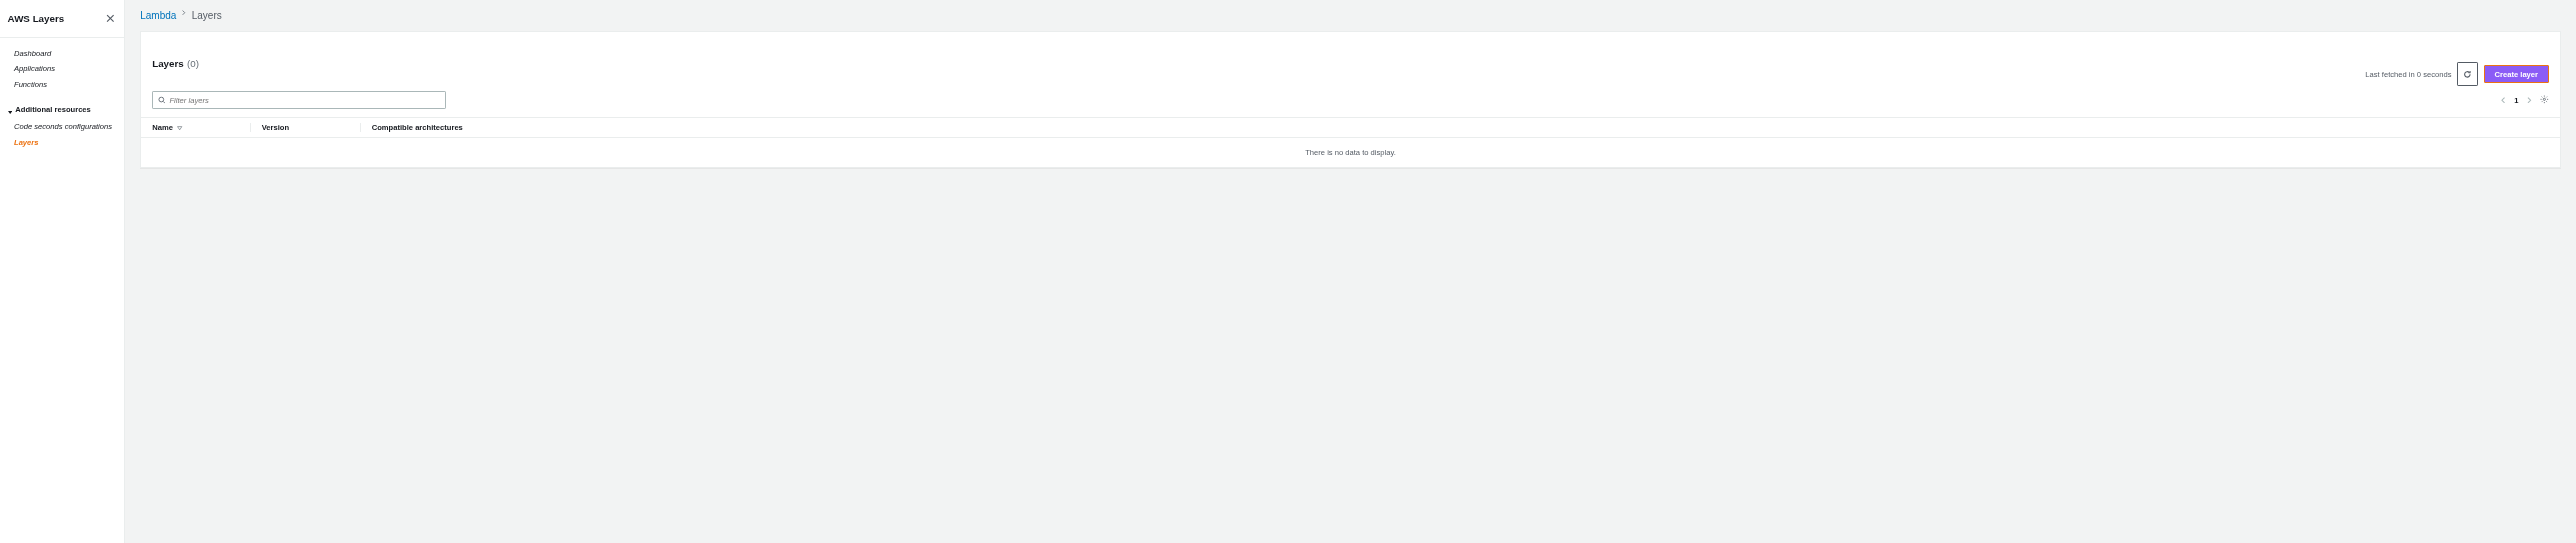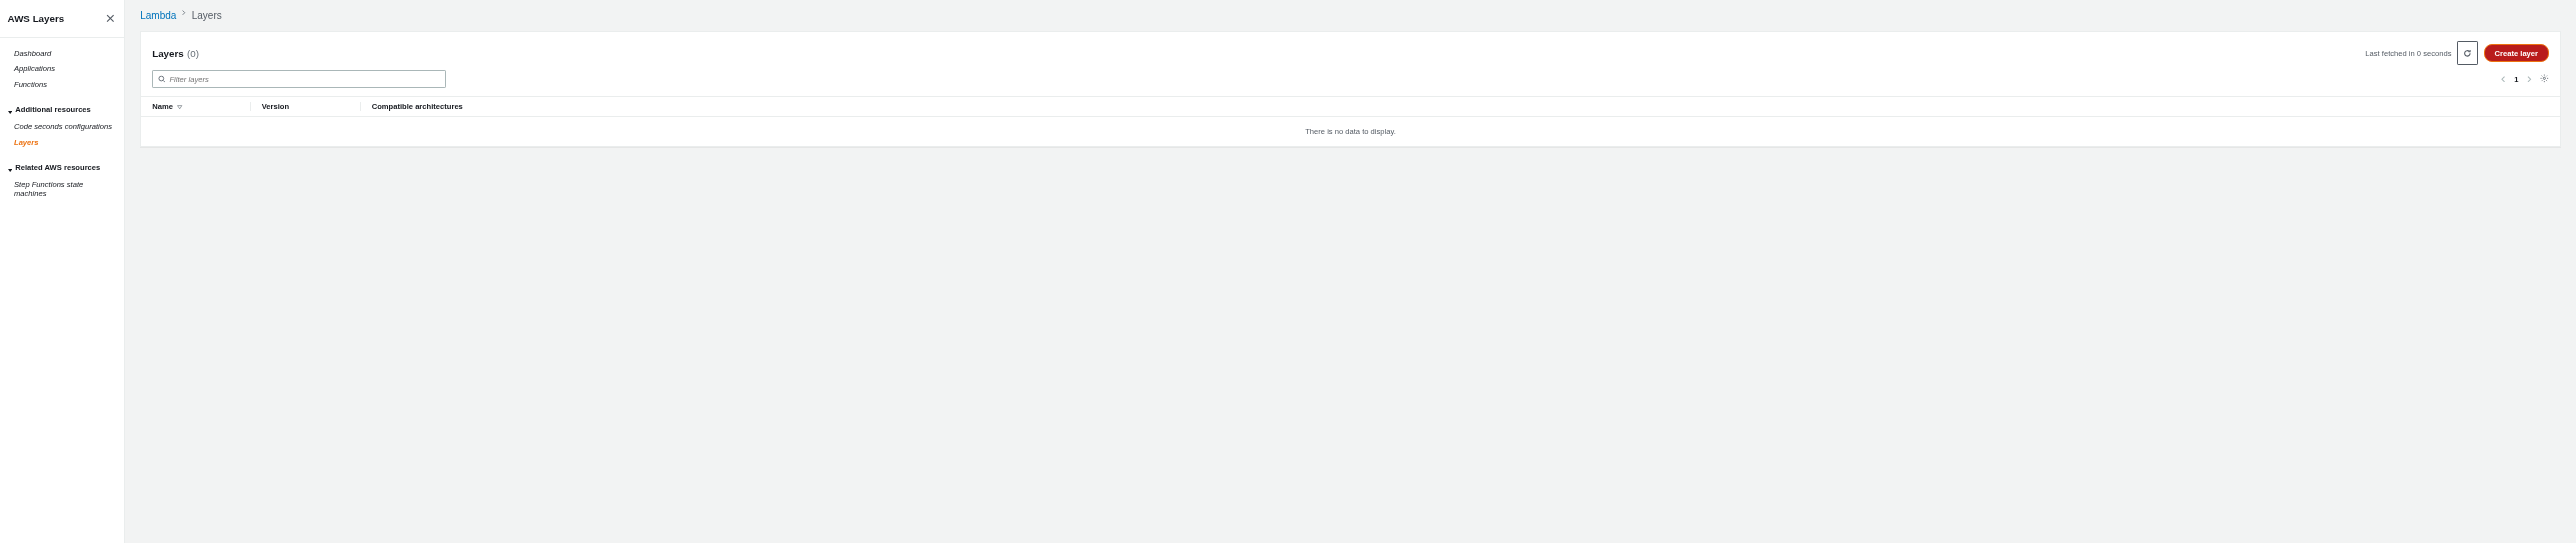--- a/index.html
+++ b/index.html
@@ -126,20 +126,21 @@
     }
     .panel-count {
       font-size: 9.8px;
       color: #687078;
       font-weight: 400;
     }
     .header-actions {
       display: flex;
       align-items: center;
       gap: 5.4px;
+      margin-top: 21px;
     }
     .last-fetched {
       color: #545b64;
       font-size: 7.6px;
     }
     .icon-btn {
       background: #fff;
       border: 0.5px solid #545b64;
       border-radius: 1.1px;
       padding: 3.3px 5.4px;
@@ -147,24 +148,24 @@
       display: inline-flex;
       align-items: center;
       justify-content: center;
       color: #545b64;
     }
     .icon-btn svg {
       width: 8.7px;
       height: 8.7px;
     }
     .primary-btn {
-      background: #b91c1c;
+      background: #8b5cf6;
       border: 0.5px solid #ec7211;
       color: #fff;
-      border-radius: 8px;
+      border-radius: 1px;
       padding: 3.3px 9.8px;
       font-weight: 700;
       cursor: pointer;
       font-size: 7.6px;
     }
     .panel-tools {
       padding: 0 11px 7.6px;
       display: flex;
       align-items: center;
       justify-content: space-between;
@@ -278,31 +279,20 @@
           <svg viewBox="0 0 10 10" fill="currentColor">
               <polygon points="0,2 10,2 5,9"></polygon>
             </svg>
         </span>
         <span>Additional resources</span>
       </div>
       <a class="nav-item">Code seconds configurations</a>
       <a class="nav-item active">Layers</a>
     </div>
 
-    <div class="nav-section">
-      <div class="section-header">
-        <span class="caret">
-          <svg viewBox="0 0 10 10" fill="currentColor">
-              <polygon points="0,2 10,2 5,9"></polygon>
-            </svg>
-        </span>
-        <span>Related AWS resources</span>
-      </div>
-      <a class="nav-item">Step Functions state machines</a>
-    </div>
   </aside>
 
   <main class="main-content">
     <nav class="breadcrumb">
       <a class="breadcrumb-link">Lambda</a>
       <span class="breadcrumb-sep">
         <svg width="5.4" height="5.4" viewBox="0 0 10 10" stroke="currentColor" stroke-width="1.6" fill="none">
             <polyline points="3,1 7,5 3,9"></polyline>
           </svg>
       </span>

